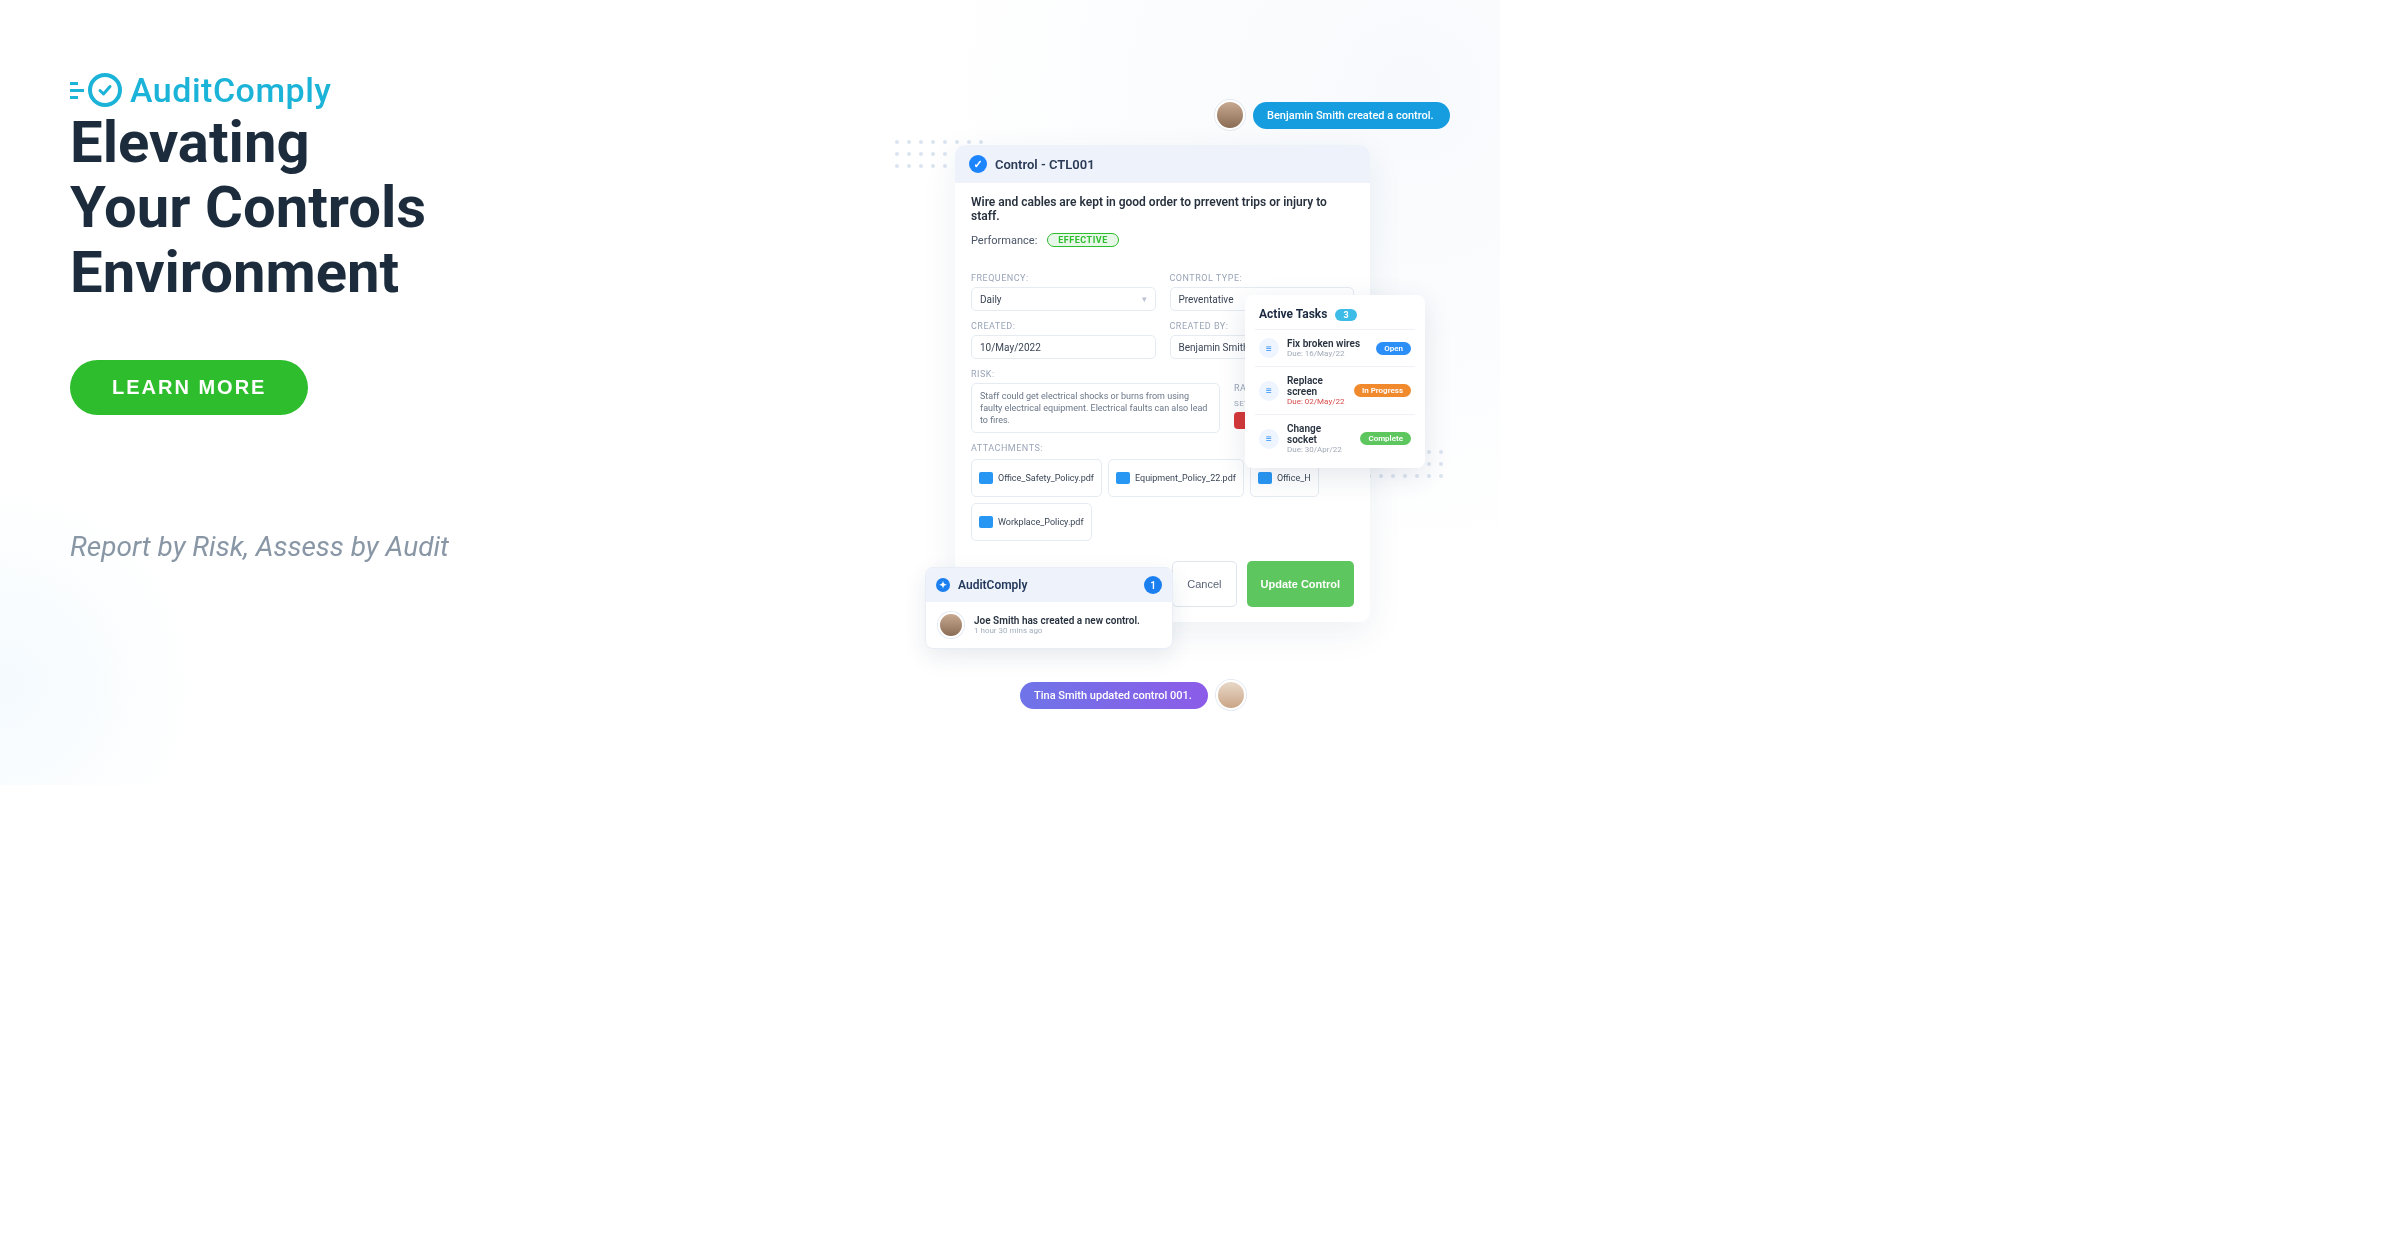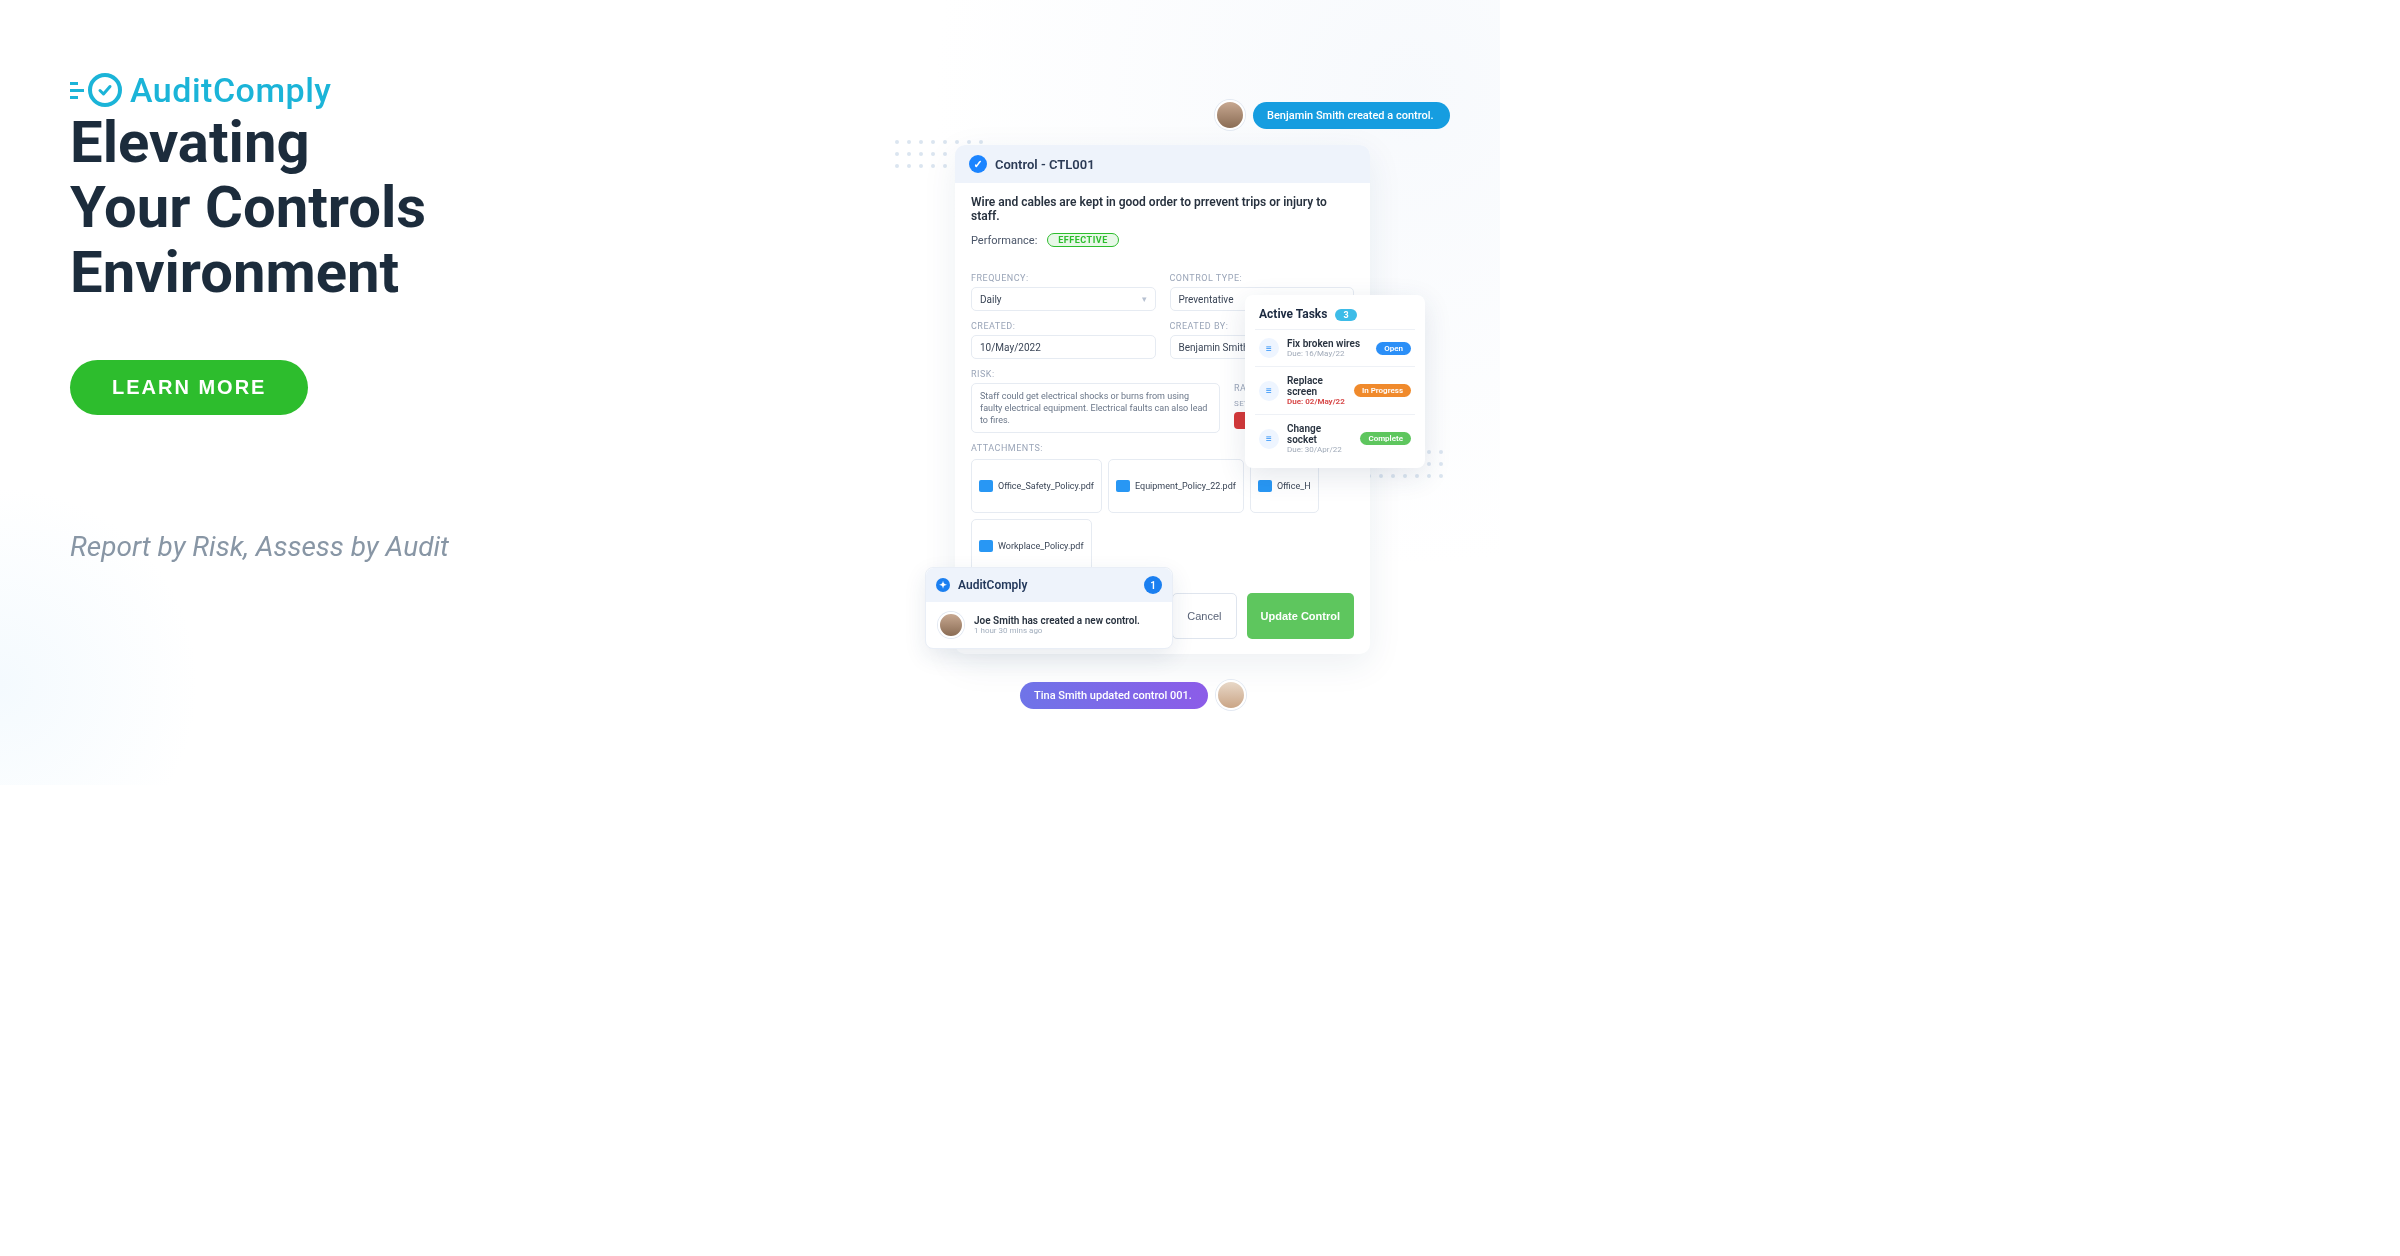--- a/index.html
+++ b/index.html
@@ -183,21 +183,21 @@
 .sev-box {
   background:#d53838; color:#fff; border-radius:4px;
   width:55px; text-align:center; font-size:10px; padding:3px 0;
 }
 
 .attach-block { padding: 0 16px 10px; }
 .attach-list { display:flex; flex-wrap:wrap; gap:6px; margin-top:6px; }
 .attach-chip {
   display:flex; align-items:center; gap:5px;
   border:1px solid #e6ebf2; border-radius:5px;
-  padding:20px 7px; font-size:9px; color:#3a4556;
+  padding:12px 7px; font-size:9px; color:#3a4556;
 }
 .attach-chip .ficon {
   width:14px; height:12px; background:#2897f4; border-radius:2px;
   position:relative;
 }
 
 .card-actions {
   padding: 10px 16px 0;
   display:flex; justify-content:flex-end; gap:10px;
 }
@@ -235,21 +235,21 @@
   padding:8px 4px; border-top:1px solid #eef1f6;
 }
 .task-icon {
   width:20px; height:20px; border-radius:50%; background:#eef5ff;
   display:flex; align-items:center; justify-content:center;
   color:#2b8ff7; font-size:10px;
 }
 .task-main { flex:1; }
 .task-name { font-size:10px; font-weight:600; color:#28323f; }
 .task-due { font-size:8px; color:#a0aab8; }
-.task-due.red { color:#d84b4b;font-weight:bold; }
+.task-due.red { color:#d84b4b; }
 .task-pill {
   border-radius:10px; font-size:8px; padding:2px 8px; color:#fff; font-weight:600;
 }
 .task-pill.open { background:#2b8ff7; }
 .task-pill.progress { background:#f08a2c; }
 .task-pill.complete { background:#5ec65e; }
 
 
 .notif-card {
   position: absolute;

